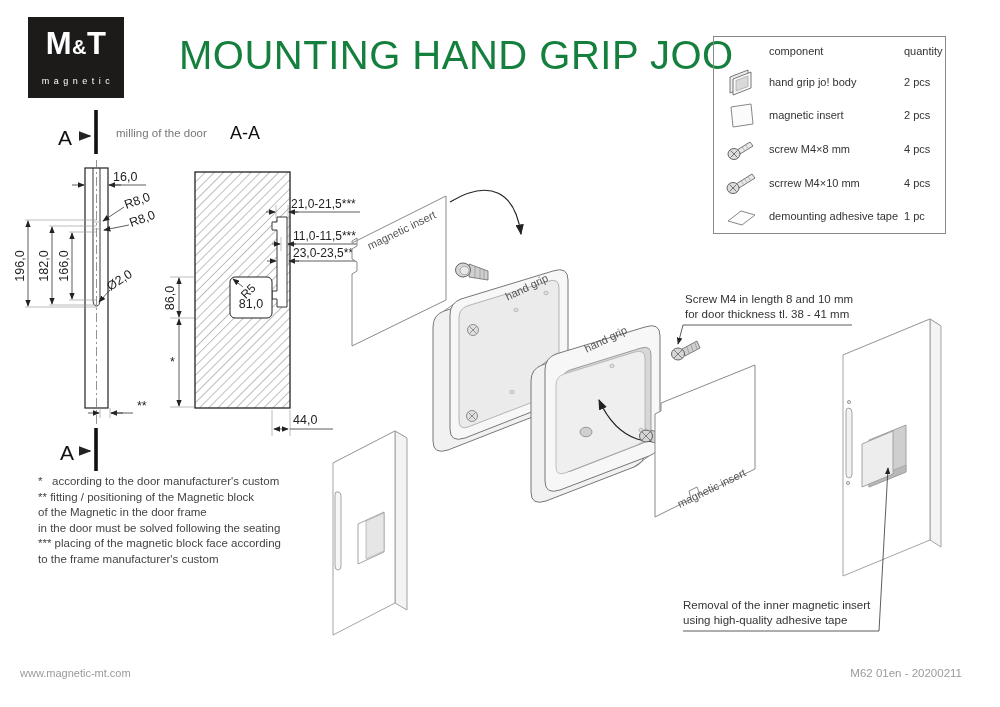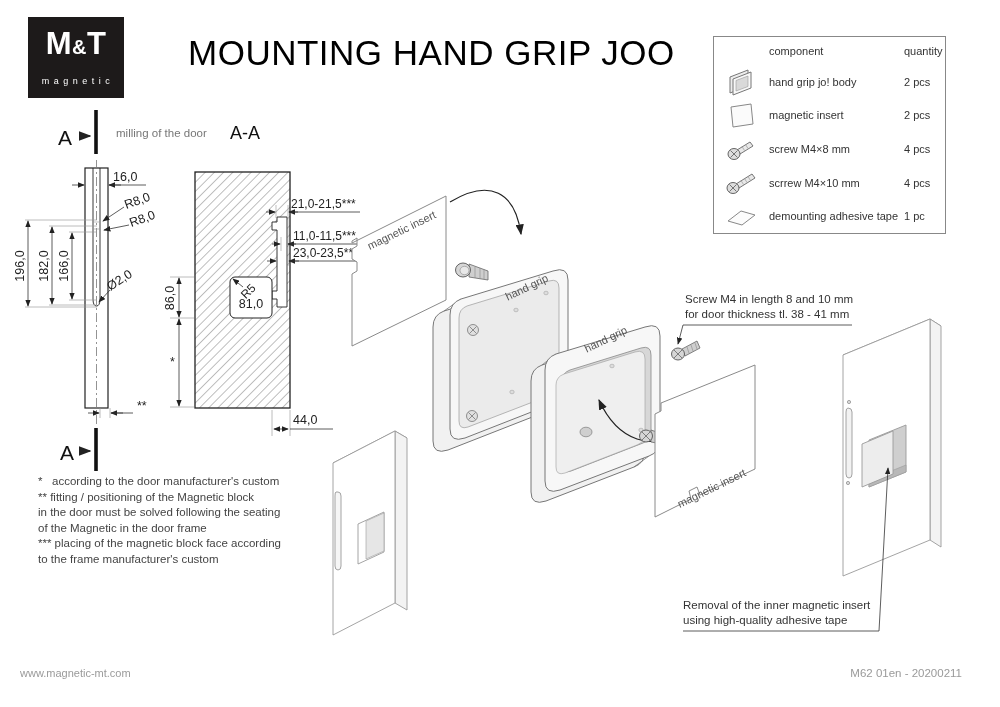--- a/index.html
+++ b/index.html
@@ -4,21 +4,21 @@
 <style>
   html,body{margin:0;padding:0;background:#fff;}
   #page{position:relative;width:1000px;height:707px;background:#fff;overflow:hidden;
         font-family:"Liberation Sans",sans-serif;color:#222;}
   
   #logo{position:absolute;left:28px;top:17px;width:96px;height:81px;background:#1d1a1a;
         display:flex;flex-direction:column;align-items:center;justify-content:center;color:#fff;}
   #logo .mt{font-weight:bold;font-size:31px;line-height:30px;letter-spacing:0.5px;}
   #logo .mt .amp{font-size:20px;}
   #logo .sub{font-size:9px;letter-spacing:4.5px;margin-top:14px;margin-left:4px;}
-  #title{position:absolute;left:188px;top:33px;font-size:35px;letter-spacing:0.5px;color:#000000;white-space:nowrap;}
+  #title{position:absolute;left:179px;top:33px;font-size:40px;letter-spacing:0.5px;color:#15803d;white-space:nowrap;}
   
   #parts{position:absolute;left:713px;top:36px;width:231px;height:196px;border:1px solid #888;
          display:flex;flex-direction:column;font-size:11px;color:#333;}
   #parts .trow{display:flex;align-items:center;flex:1;}
   #parts .thead{flex:0 0 28px;}
   #parts .cicon{flex:0 0 55px;display:flex;justify-content:center;align-items:center;}
   #parts .ccomp{flex:0 0 135px;}
   #parts .cqty{flex:1;}
   
   .note{position:absolute;font-size:11.5px;line-height:14.5px;color:#333;white-space:nowrap;}
@@ -340,21 +340,21 @@
     <div>for door thickness tl. 38 - 41 mm</div>
   </div>
   <div id="removal-note" class="note">
     <div>Removal of the inner magnetic insert</div>
     <div>using high-quality adhesive tape</div>
   </div>
 
   <div id="footnotes">
     <div>*   according to the door manufacturer's custom</div>
     <div>** fitting / positioning of the Magnetic block</div>
+    <div>of the Magnetic in the door frame</div>
     <div>in the door must be solved following the seating</div>
-    <div>of the Magnetic in the door frame</div>
     <div>*** placing of the magnetic block face according</div>
     <div>to the frame manufacturer's custom</div>
   </div>
 
   <div id="footer-left">www.magnetic-mt.com</div>
   <div id="footer-right">M62 01en - 20200211</div>
 </div>
 
 </body></html>

